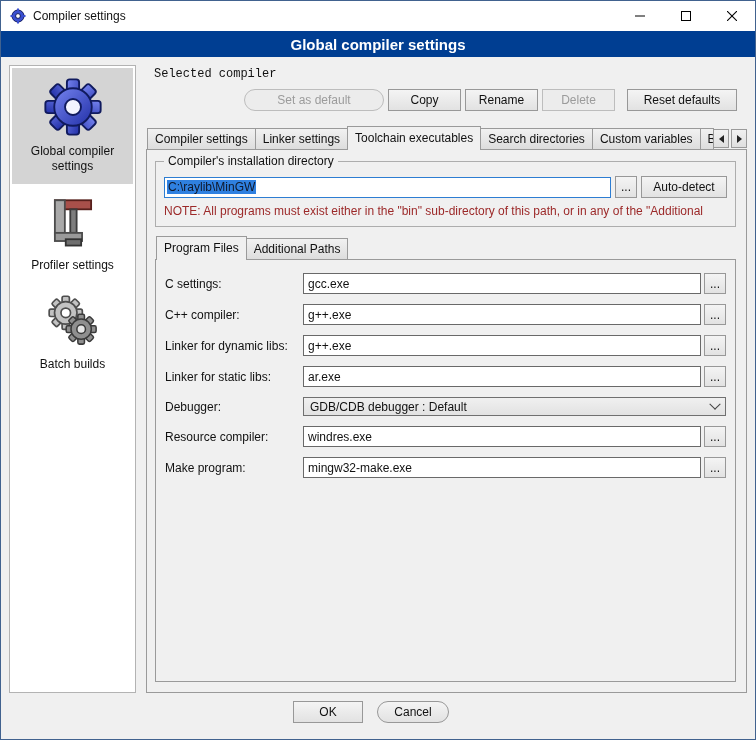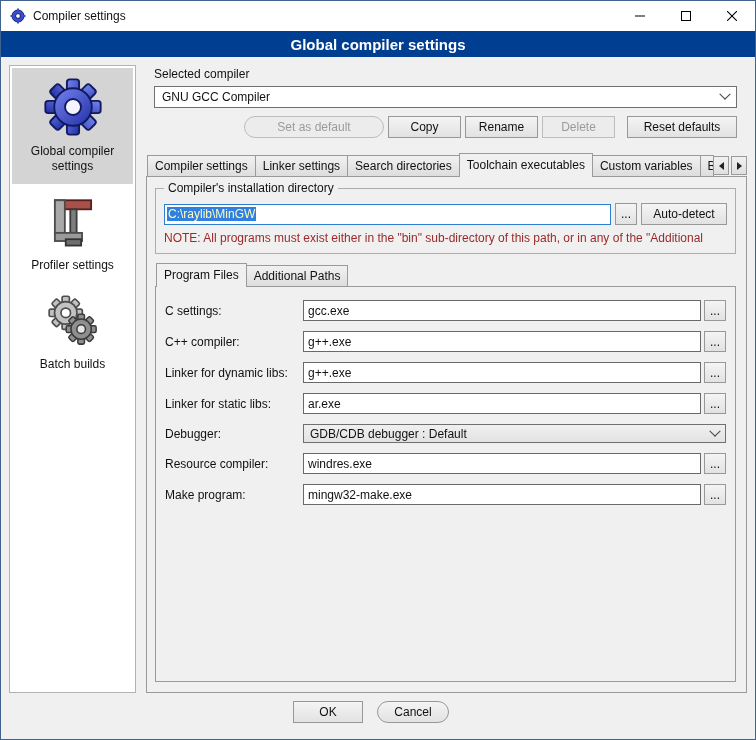--- a/index.html
+++ b/index.html
@@ -21,21 +21,21 @@
   
   .content { flex:1 1 auto; display:flex; padding:8px 8px 4px 8px; gap:10px; min-height:0; }
 
   .sidebar { width:127px; flex:0 0 auto; background:#fff; border:1px solid #b3b3b3; padding:2px; display:flex; flex-direction:column; }
   .side-item { display:flex; flex-direction:column; align-items:center; text-align:center; padding:9px 2px 10px 2px; gap:7px; cursor:default; }
   .side-item.selected { background:#d4d4d4; }
   .side-label { line-height:1.25; }
 
   .main { flex:1 1 auto; display:flex; flex-direction:column; min-width:0; padding:0 0 0 0; }
   .top-block { padding:2px 10px 0 8px; }
-  .sc-label { margin-bottom:5px; }
+  .sc-label { margin-bottom:5px;font-family:Liberation Mono, monospace; }
 
   .combo { height:22px; border:1px solid #707070; background:#fff; display:flex; align-items:center; padding:0 7px; cursor:default; }
   .combo .val { flex:1 1 auto; overflow:hidden; white-space:nowrap; }
   .chev { width:8px; height:8px; border-right:1.6px solid #444; border-bottom:1.6px solid #444; transform:rotate(45deg) translate(-2px,-2px); flex:0 0 auto; }
 
   .btn { height:22px; background:linear-gradient(#f4f4f4,#e2e2e2); border:1px solid #989898; display:inline-flex; align-items:center; justify-content:center; padding:0 8px; cursor:default; white-space:nowrap; }
   .btn.disabled { color:#9b9b9b; background:#ececec; border-color:#bdbdbd; }
 
   .btn-row { display:flex; justify-content:flex-end; margin-top:8px; }
   .btn-row .btn { margin-left:4px; }
@@ -53,21 +53,21 @@
   .tri-l { width:0; height:0; border-top:4px solid transparent; border-bottom:4px solid transparent; border-right:5px solid #222; }
   .tri-r { width:0; height:0; border-top:4px solid transparent; border-bottom:4px solid transparent; border-left:5px solid #222; }
 
   .tab-panel { flex:1 1 auto; border:1px solid #9a9a9a; background:#f0f0f0; padding:11px 10px 10px 8px; display:flex; flex-direction:column; min-height:0; }
 
   
   .groupbox { position:relative; border:1px solid #adadad; padding:14px 8px 8px 8px; }
   .groupbox > .legend { position:absolute; top:-8px; left:8px; background:#f0f0f0; padding:0 4px; }
   .dir-row { display:flex; align-items:center; gap:4px; }
   .dir-input { flex:1 1 auto; height:21px; border:1px solid #2d7dd2; background:#fff; display:flex; align-items:center; padding:0 2px; overflow:hidden; }
-  .dir-input .sel { background:var(--selection,#2f80e0); color:#fef9c3; padding:0 1px; white-space:nowrap; }
+  .dir-input .sel { background:var(--selection,#2f80e0); color:#0f172a; padding:0 1px; white-space:nowrap; }
   .browse { width:22px; padding:0; flex:0 0 auto; }
   .b-autodetect { width:86px; flex:0 0 auto; }
   .note { margin-top:6px; color:var(--note-red,#9c2929); white-space:nowrap; overflow:hidden; }
 
   .subtabs { margin-top:9px; }
   .sub-panel { flex:1 1 auto; border:1px solid #9a9a9a; background:#f0f0f0; padding:13px 9px; min-height:0; }
 
   .frow { display:flex; align-items:center; margin-bottom:10px; }
   .flabel { width:138px; flex:0 0 auto; }
   .finput { flex:1 1 auto; height:21px; border:1px solid #696969; background:#fff; display:flex; align-items:center; padding:0 4px; overflow:hidden; white-space:nowrap; }
@@ -172,38 +172,34 @@
           </g>
         </svg>
         <span class="side-label">Batch builds</span>
       </div>
     </div>
 
     <div class="main">
 
       <div class="top-block">
         <div class="sc-label">Selected compiler</div>
-        <div class="combo">
-          <span class="val">GNU GCC Compiler</span>
-          <span class="chev"></span>
-        </div>
         <div class="btn-row">
           <div class="btn disabled b-setdefault">Set as default</div>
           <div class="btn b-copy">Copy</div>
           <div class="btn b-rename">Rename</div>
           <div class="btn disabled b-delete">Delete</div>
           <div class="btn b-reset">Reset defaults</div>
         </div>
       </div>
 
       <div class="tabs">
         <div class="tab">Compiler settings</div>
         <div class="tab">Linker settings</div>
+        <div class="tab active">Toolchain executables</div>
         <div class="tab">Search directories</div>
-        <div class="tab active">Toolchain executables</div>
         <div class="tab">Custom variables</div>
         <div class="tab clipped">Build options</div>
         <div class="tab-arrows">
           <div class="tab-arrow">
               <span class="tri-l"></span>
             </div>
           <div class="tab-arrow">
               <span class="tri-r"></span>
             </div>
         </div>

